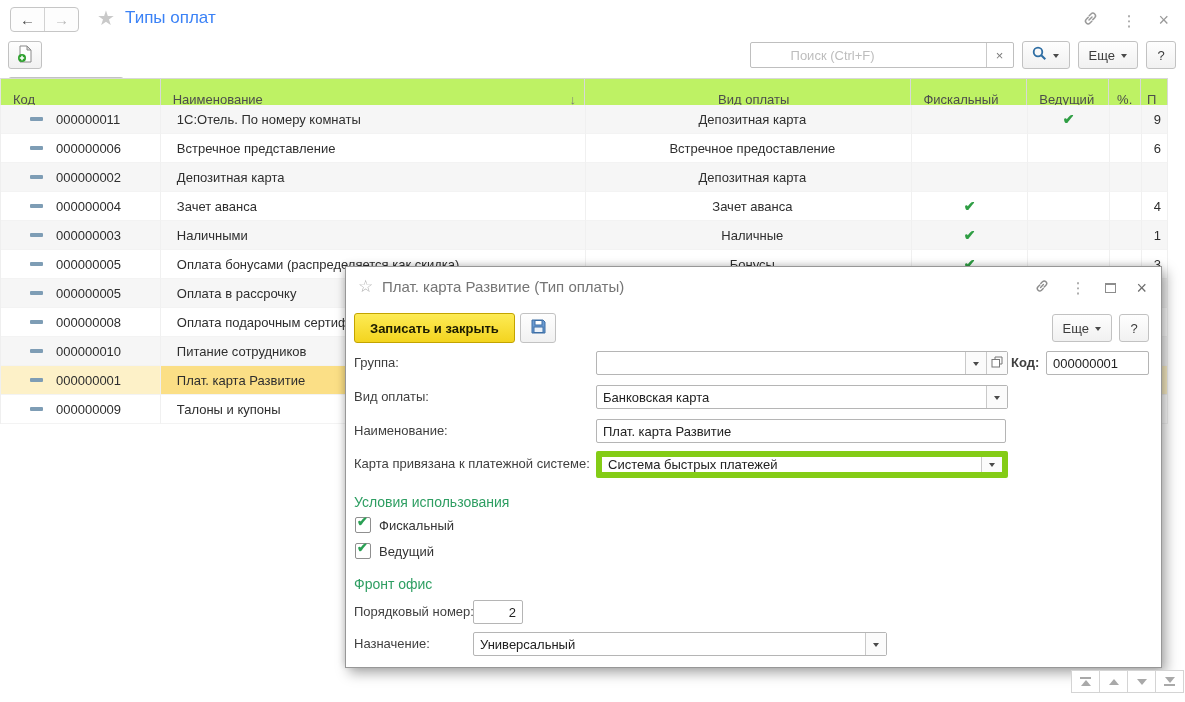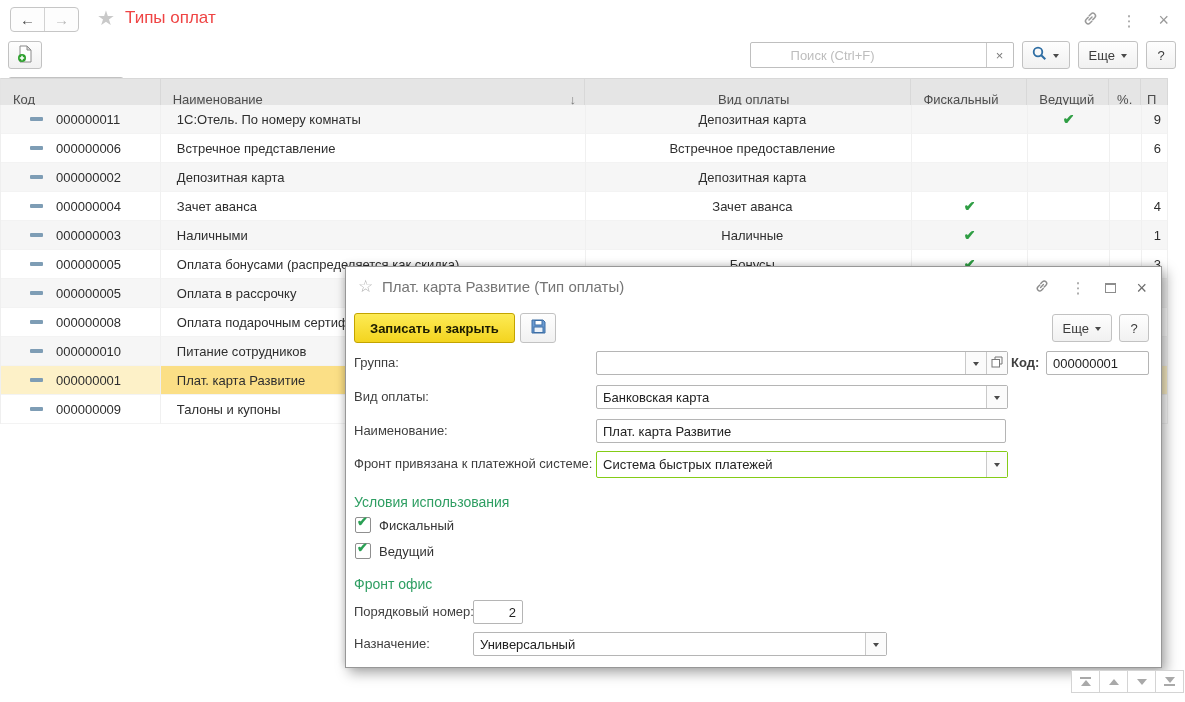--- a/index.html
+++ b/index.html
@@ -6,21 +6,21 @@
   .app{position:relative;width:1185px;height:702px;background:#fff;overflow:hidden;
        font-family:"Liberation Sans",sans-serif;font-size:13px;color:#333;}
 
   
   .titlebar{position:absolute;top:0;left:0;right:0;height:38px;background:#fff;}
   .navgroup{position:absolute;left:10px;top:7px;display:flex;border:1px solid #c6c6c6;border-radius:4px;overflow:hidden;background:#fdfdfd;}
   .navbtn{width:33px;height:23px;display:flex;align-items:center;justify-content:center;font-size:15px;cursor:pointer;}
   .navbtn.back{color:#4a4a4a;border-right:1px solid #d2d2d2;}
   .navbtn.fwd{color:#b8b8b8;}
   .fav-star{position:absolute;left:97px;top:6px;font-size:20px;color:#c9c9c9;}
-  .page-title{position:absolute;left:125px;top:8px;font-size:17px;color:#ef4444;}
+  .page-title{position:absolute;left:125px;top:8px;font-size:17px;color:#3b82f6;}
   .tb-icons{position:absolute;right:16px;top:10px;display:flex;gap:22px;align-items:center;color:#9a9a9a;}
   .kebab{font-size:15px;color:#9a9a9a;letter-spacing:0;line-height:1;}
   .closex{font-size:18px;color:#9a9a9a;line-height:1;}
 
   
   .btn{display:inline-flex;align-items:center;justify-content:center;gap:6px;height:26px;
        padding:0 10px;border:1px solid #c2c2c2;border-radius:3px;background:linear-gradient(#fefefe,#f1f1f1);
        color:#3c3c3c;cursor:pointer;white-space:nowrap;}
   .chev{display:inline-block;width:0;height:0;border-left:3.5px solid transparent;border-right:3.5px solid transparent;border-top:4.5px solid #4a4a4a;margin-top:1px;}
 
@@ -28,21 +28,21 @@
   .toolbar{position:absolute;top:41px;left:0;right:0;height:28px;}
   .tool-left{position:absolute;left:8px;top:0;display:flex;gap:8px;flex-direction:column;}
   .tool-right{position:absolute;right:9px;top:0;display:flex;gap:8px;align-items:center;}
   .iconbtn{width:32px;padding:0;}
   .search{display:flex;width:262px;height:24px;border:1px solid #bfbfbf;border-radius:2px;background:#fff;align-items:stretch;}
   .search input{border:none;outline:none;flex:1;padding:0 8px;font:13px "Liberation Sans",sans-serif;color:#333;margin-left:32px;}
   .search input::placeholder{color:#bdbdbd;}
   .search .clear{width:26px;display:flex;align-items:center;justify-content:center;border-left:1px solid #c9c9c9;color:#7a7a7a;font-size:13px;cursor:pointer;}
 
   
-  .thead{position:absolute;top:78px;left:0;width:1168px;height:42px;display:flex;background:#e5e5e5;
+  .thead{position:absolute;top:78px;left:0;width:1168px;height:42px;display:flex;background:#bef264;
          border-top:1px solid #d8d8d8;border-bottom:1px solid #d8d8d8;border-left:1px solid #e3e3e3;border-right:1px solid #d8d8d8;box-sizing:border-box;color:#4d4d4d;}
   .hcell{display:flex;align-items:center;box-sizing:border-box;border-right:1px solid #d8d8d8;padding-left:12px;overflow:hidden;}
   .hcell:last-child{border-right:none;}
   .sortarrow{margin-left:auto;margin-right:8px;color:#7a7a7a;font-size:13px;}
   .c0{width:160px;} .c1{width:425px;} .c2{width:327px;justify-content:center;} .c3{width:116px;} .c4{width:82px;} .c5{width:32px;} .c6{width:26px;}
   .rows{position:absolute;top:105px;left:0;width:1168px;border-left:1px solid #efefef;box-sizing:border-box;}
   .row{display:flex;height:29px;align-items:stretch;background:#fff;cursor:pointer;}
   .row.even{background:#f6f6f6;}
   .cell{display:flex;align-items:center;box-sizing:border-box;border-right:1px solid #f0f0f0;border-bottom:1px solid #f3f3f3;overflow:hidden;white-space:nowrap;color:#2e2e2e;}
   .cell.name,.cell.kindc{padding-left:16px;}
@@ -62,21 +62,21 @@
   .maxbox{display:inline-block;width:9px;height:7px;border:1px solid #8d8d8d;border-top-width:2px;}
   .btn-primary{position:absolute;left:8px;top:46px;height:28px;padding:0 15px;display:inline-flex;align-items:center;
                background:linear-gradient(#fdeb55,#f3d41f);border:1px solid #c3a400;border-radius:3px;
                font-weight:bold;color:#1c1c00;cursor:pointer;}
   .savebtn{position:absolute;left:174px;top:46px;width:34px;height:28px;display:flex;align-items:center;justify-content:center;
            border:1px solid #c2c2c2;border-radius:3px;background:linear-gradient(#fefefe,#f1f1f1);cursor:pointer;}
   .dlg-right-btns{position:absolute;right:12px;top:47px;display:flex;gap:7px;}
 
   .flabel{position:absolute;left:8px;color:#3f3f3f;white-space:nowrap;}
   .fwrap{position:absolute;display:flex;height:24px;border:1px solid #b5b5b5;border-radius:2px;background:#fff;box-sizing:border-box;align-items:stretch;}
-  .fwrap.focus{border:1px solid #84cc16;}
+  .fwrap.focus{border:6px solid #84cc16;}
   .fin{border:none;outline:none;flex:1;padding:0 6px;font:13px "Liberation Sans",sans-serif;color:#222;min-width:0;background:transparent;}
   .dd{width:20px;display:flex;align-items:center;justify-content:center;border-left:1px solid #c9c9c9;background:#fbfbfb;cursor:pointer;flex:0 0 auto;}
   .input-plain{position:absolute;height:24px;border:1px solid #b5b5b5;border-radius:2px;box-sizing:border-box;padding:0 6px;font:13px "Liberation Sans",sans-serif;color:#222;outline:none;}
   .section-title{position:absolute;left:8px;font-size:14px;color:#2e9e62;}
   .cbrow{position:absolute;left:9px;display:flex;align-items:center;gap:8px;cursor:pointer;}
   .cbox{position:relative;width:14px;height:14px;border:1px solid #8f8f8f;border-radius:2px;background:#fff;flex:0 0 auto;}
   .cbox .mark{position:absolute;left:1px;top:-4px;font-size:13px;font-weight:bold;color:#2aa054;}
   .cblabel{color:#333;}
 
   
@@ -402,21 +402,21 @@
     <div class="fwrap" style="left:250px;top:118px;width:412px;">
       <input class="fin" value="Банковская карта" style="">
       <span class="dd">
           <span class="chev"></span>
         </span>
     </div>
 
     <div class="flabel" style="top:156px;">Наименование:</div>
     <input class="input-plain" style="left: 250px; top: 152px; width: 410px;" value="Плат. карта Развитие">
 
-    <div class="flabel" style="top:189px;">Фронт привязана к платежной системе:</div>
+    <div class="flabel" style="top:189px;">Карта привязана к платежной системе:</div>
     <div class="fwrap focus" style="left:250px;top:184px;width:412px;height:27px;">
       <input class="fin" value="Система быстрых платежей" style="">
       <span class="dd">
           <span class="chev"></span>
         </span>
     </div>
 
     <div class="section-title" style="top:227px;">Условия использования</div>
     <div class="cbrow" style="top:250px;">
       <span class="cbox">

